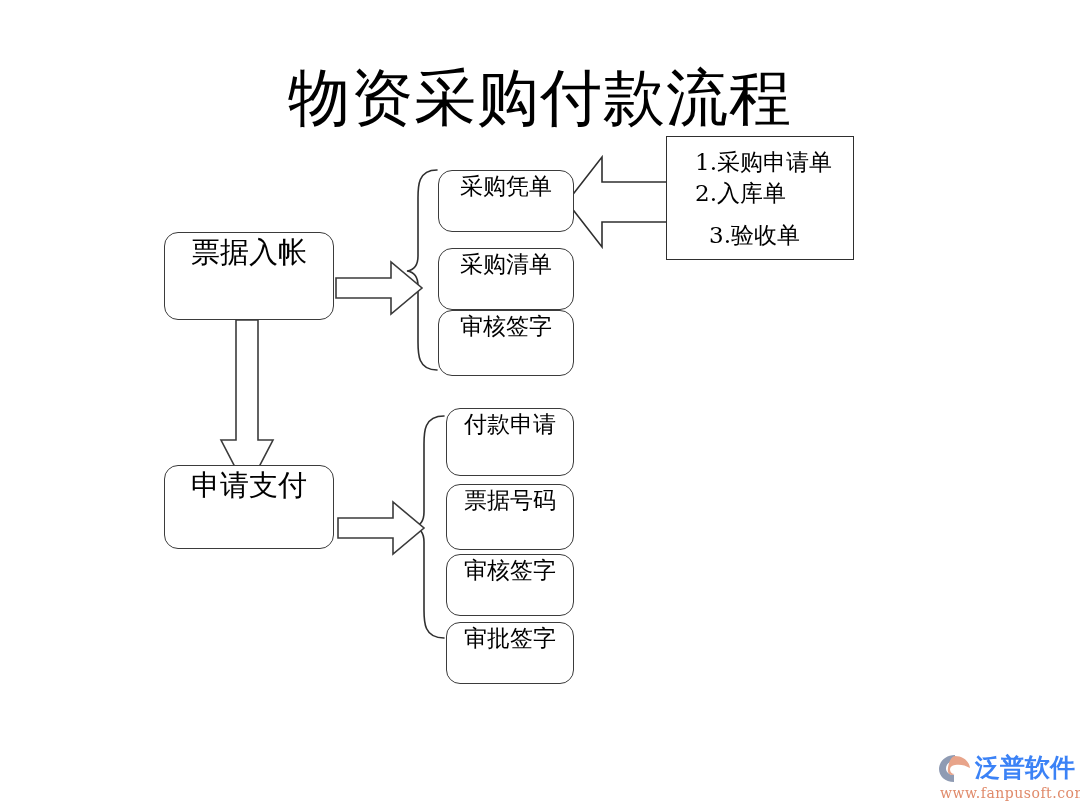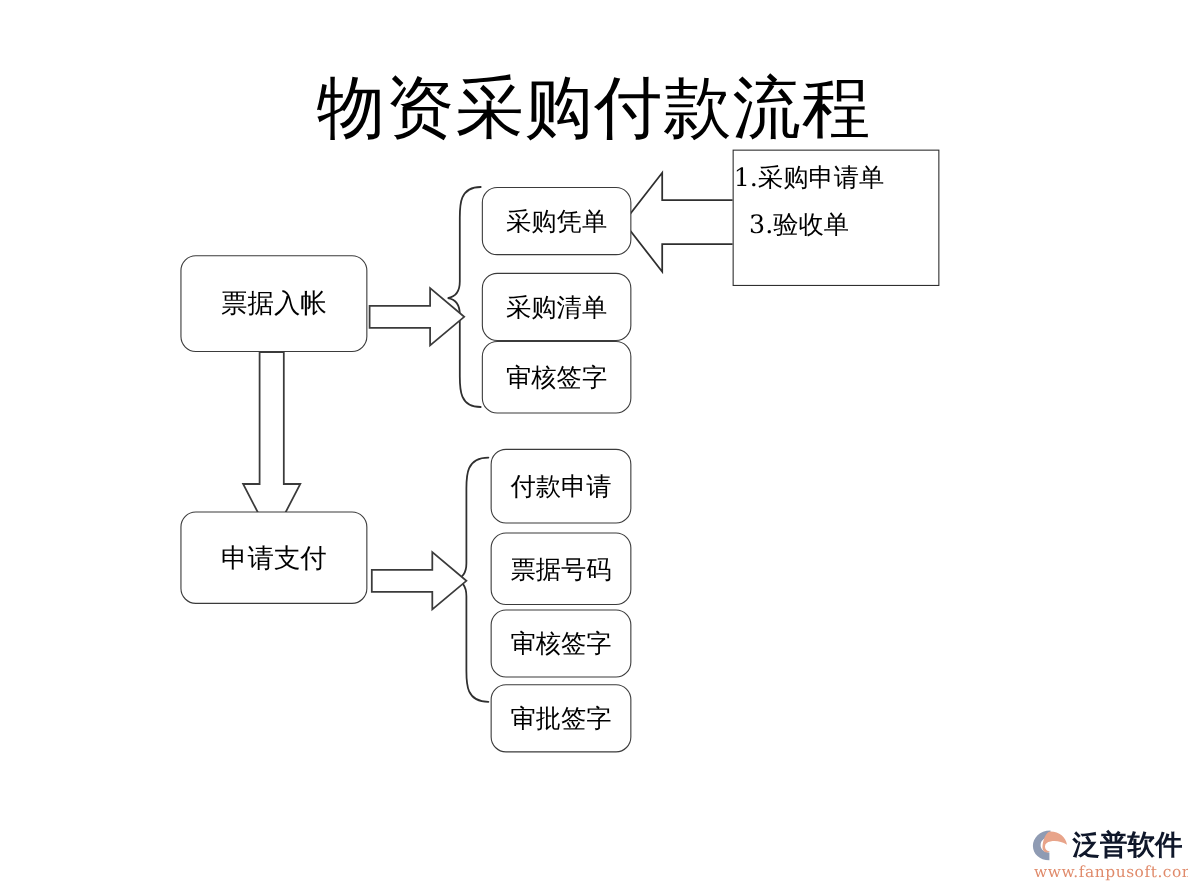--- a/index.html
+++ b/index.html
@@ -35,44 +35,43 @@
     line-height: 1.0;
     color: #000000;
     letter-spacing: 1px;
     white-space: nowrap;
     margin-top: 33px;
   }
   .node {
     position: absolute;
     box-sizing: border-box;
     display: flex;
-    align-items: center;
     justify-content: center;
     background: #ffffff;
     border: 1px solid #3b3b3b;
     color: #000000;
     font-family: "DejaVu Serif", "Liberation Serif", serif;
     white-space: nowrap;
   }
   .node.rounded {
     border-radius: 14px;
   }
   .node-lg {
-    font-size: 24px;
+    font-size: 29px;
   }
   .node-md {
     font-size: 23px;
   }
   .note-box {
     position: absolute;
     box-sizing: border-box;
     background: #ffffff;
     border: 1px solid #2f2f2f;
     border-radius: 0;
-    padding: 10px 14px 10px 0;
+    padding: 10px 14px 10px 28px;
     font-family: "DejaVu Serif", "Liberation Serif", serif;
     font-size: 23px;
     line-height: 1.33;
     color: #000000;
     white-space: nowrap;
   }
   .note-line {
     display: block;
   }
   .note-line.indent {
@@ -94,21 +93,21 @@
   .logo-mark {
     width: 34px;
     height: 30px;
     flex: 0 0 34px;
     margin-right: 3px;
   }
   .logo-word {
     font-family: "DejaVu Sans", "Liberation Sans", sans-serif;
     font-size: 25px;
     font-weight: bold;
-    color: #0f172a;
+    color: #3b82f6;
     letter-spacing: 0px;
     line-height: 30px;
   }
   .logo-url {
     font-family: "DejaVu Serif", "Liberation Serif", serif;
     font-size: 14px;
     color: #e08a6a;
     letter-spacing: 0.5px;
     margin-top: 1px;
     padding-left: 2px;
@@ -203,20 +202,21 @@
   <div class="node rounded node-md" style="left:446px; top:554px; width:128px; height:62px;">
     <span>审核签字</span>
   </div>
 
   <div class="node rounded node-md" style="left:446px; top:622px; width:128px; height:62px;">
     <span>审批签字</span>
   </div>
 
   <div class="note-box" style="left:666px; top:136px; width:188px; height:124px;">
     <span class="note-line">1.采购申请单</span>
+    <span class="note-line">2.入库单</span>
     <span class="note-line indent">3.验收单</span>
   </div>
 
   <div class="logo">
     <div class="logo-row">
       <svg class="logo-mark" viewBox="0 0 34 30" xmlns="http://www.w3.org/2000/svg">
         <path d="M17 2 C7 2, 1 9, 1 16 C1 23, 7 29, 16 29 L16 22 C11 22, 8 19, 8 15.5 C8 11, 12 8, 17 8 Z" fill="#8f9bb3"></path>
         <path d="M17 3 C25 3, 31 8, 32 15 C27 12, 22 11, 17 12 C14 12.5, 12 14, 12 16.5 C12 19, 14 21, 16.5 21 C14 23, 11 22, 10 19 C9 15, 12 3, 17 3 Z" fill="#e8a48a"></path>
       </svg>
       <span class="logo-word">泛普软件</span>

